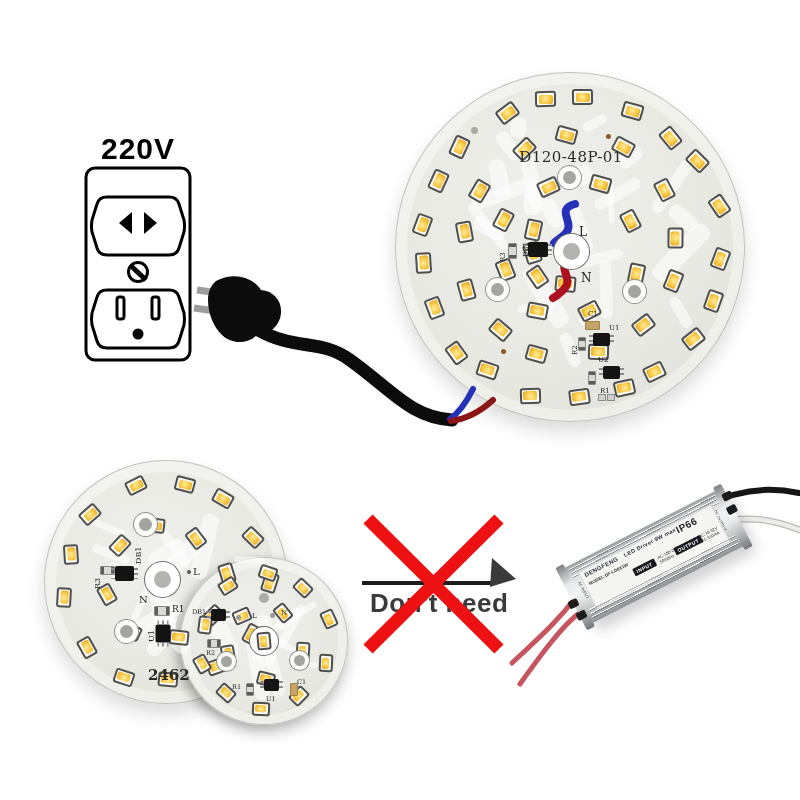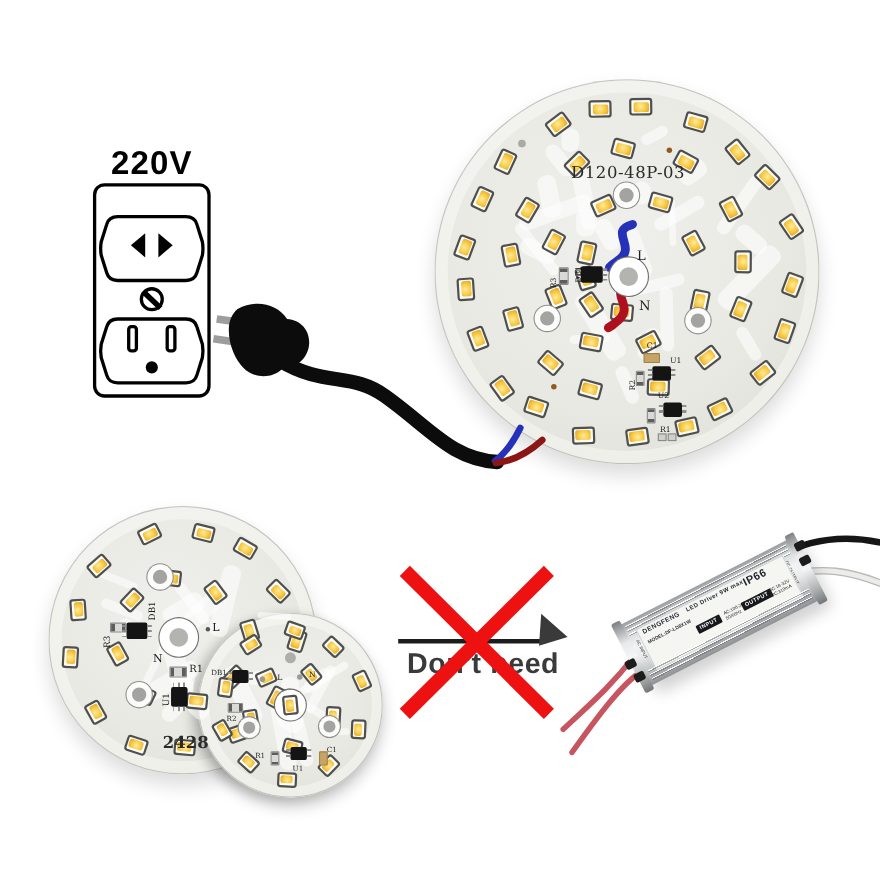--- a/index.html
+++ b/index.html
@@ -117,21 +117,21 @@
     <div class="plbl" style="left:95px;top:134px;font-size:10px">N</div>
     <div class="hole-c" style="left:110px;top:111px"></div>
     <div class="dot" style="left:143px;top:110px;width:4px;height:4px;background:#555"></div>
     <div class="plbl" style="left:149px;top:106px;font-size:10px">L</div>
     <div class="res" style="left:110px;top:146px;width:14px;height:8px"></div>
     <div class="plbl" style="left:128px;top:144px;font-size:9px">R1</div>
     <div class="ic" style="left:110px;top:166px;width:18px;height:15px;transform:rotate(90deg)"></div>
     <div class="plbl v" style="left:103px;top:182px;font-size:8px">U1</div>
     <div class="hole-s" style="left:95px;top:58px"></div>
     <div class="hole-s" style="left:76px;top:165px"></div>
-    <div class="model" style="left:104px;top:206px;font-size:15px;font-weight:bold">2428</div>
+    <div class="model" style="left:104px;top:206px;font-size:15px;font-weight:bold">2462</div>
   <div class="trace" style="width: 39.8873px; height: 8.70991px; left: 47.3063px; top: 89.777px; transform: rotate(200.967deg);"></div>
       <div class="trace" style="width: 32.2443px; height: 13.7057px; left: 99.5359px; top: 175.676px; transform: rotate(133.467deg);"></div>
       <div class="trace" style="width: 21.6421px; height: 16.4579px; left: 112.916px; top: 158.485px; transform: rotate(91.3912deg);"></div>
       <div class="trace" style="width: 65.7528px; height: 17.2328px; left: 128.376px; top: 77.5351px; transform: rotate(283.191deg);"></div>
       <div class="trace" style="width: 40.1999px; height: 17.7333px; left: 103.321px; top: 84.6085px; transform: rotate(329.347deg);"></div>
       <div class="trace" style="width: 62.8291px; height: 15.9566px; left: 76.9006px; top: 153.093px; transform: rotate(149.571deg);"></div>
       <div class="trace" style="width: 71.855px; height: 7.02489px; left: 58.6364px; top: 143.777px; transform: rotate(115.539deg);"></div>
       <div class="trace" style="width: 19.4817px; height: 14.0389px; left: 61.7293px; top: 104.494px; transform: rotate(230.58deg);"></div>
       <div class="trace" style="width: 32.5431px; height: 8.48341px; left: 111.08px; top: 160.128px; transform: rotate(103.265deg);"></div>
       <div class="trace" style="width: 45.0763px; height: 9.5017px; left: 107.675px; top: 84.4021px; transform: rotate(232.621deg);"></div>
@@ -280,21 +280,21 @@
       </div>
       <div class="led" style="width: 18px; height: 14px; left: 39.1938px; top: 90.4504px; transform: rotate(260.654deg);">
         <i class="dome"></i>
       </div>
       <div class="led" style="width: 18px; height: 14px; left: 75px; top: 77px; transform: rotate(84.5686deg); z-index: 4;">
         <i class="dome"></i>
       </div>
     </div>
 
   <div id="pcb-big" class="pcb">
-    <div class="model" style="left:110px;top:76px;width:132px;text-align:center;font-size:15px;letter-spacing:.5px">D120-48P-03</div>
+    <div class="model" style="left:110px;top:76px;width:132px;text-align:center;font-size:15px;letter-spacing:.5px">D120-48P-01</div>
     <div class="hole-s" style="left:168px;top:99px"></div>
     <div class="dot" style="left:76px;top:55px;width:7px;height:7px;background:#a9a9a5"></div>
     <div class="dot" style="left:211px;top:62px;width:5px;height:5px;background:#8f5b22"></div>
     <div class="dot" style="left:106px;top:277px;width:5px;height:5px;background:#8f5b22"></div>
 
     <svg class="curls" style="left:138px;top:126px" width="80" height="110" viewBox="0 0 80 110">
       <path d="M 42 6 C 20 12 46 26 30 38 C 26 41 23 43 21 45" fill="none" style="stroke:var(--board_wire_blue,#2431b8)" stroke-width="8" stroke-linecap="round"></path>
       <path d="M 40 60 C 18 68 46 80 28 94 C 25 97 22 99 20 100" fill="none" style="stroke:var(--board_wire_red,#ad1120)" stroke-width="8" stroke-linecap="round"></path>
     </svg>
     <div class="hole-c" style="left:168px;top:171px"></div>

